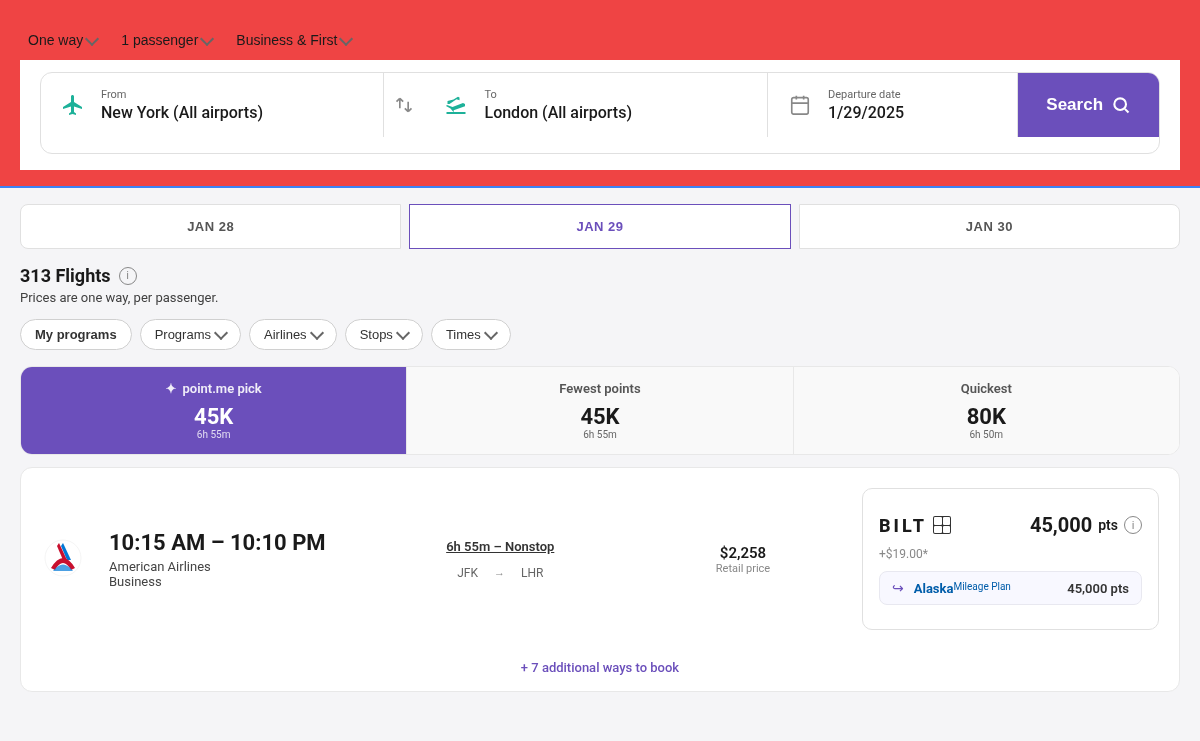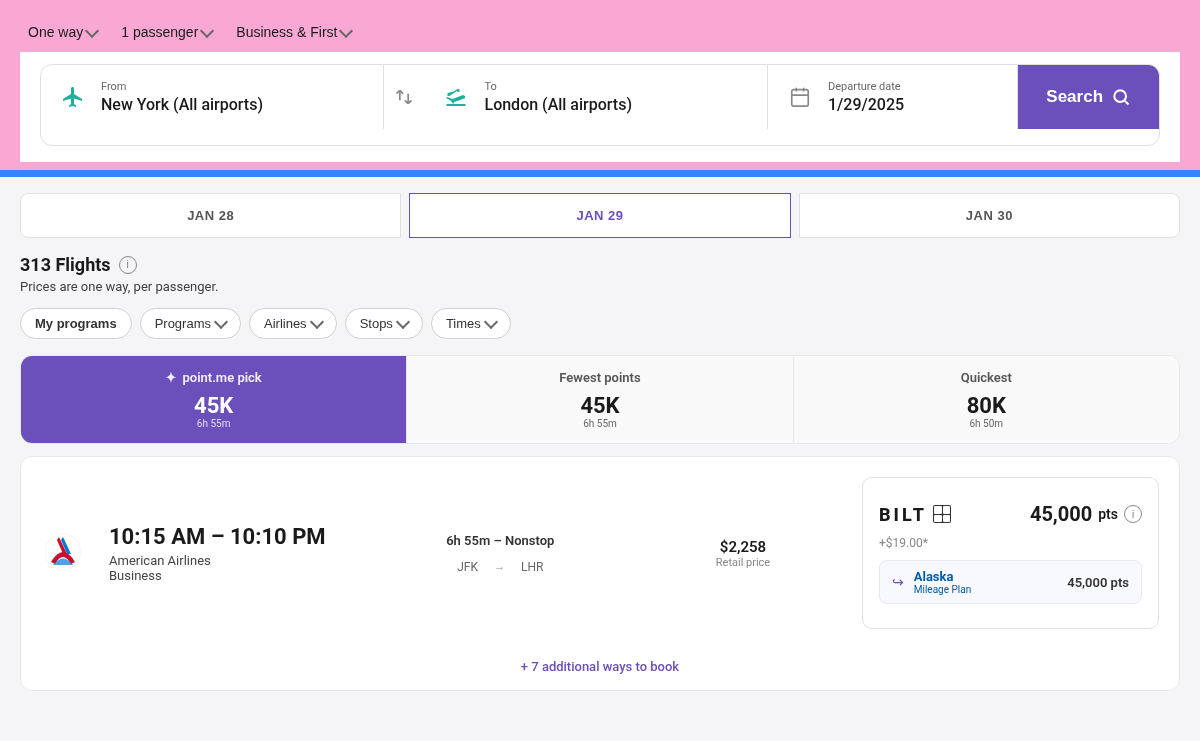--- a/index.html
+++ b/index.html
@@ -1,22 +1,22 @@
 <!DOCTYPE html>
 <html><head>
   <meta charset="utf-8">
   <style>
     * { box-sizing: border-box; margin: 0; padding: 0; }
     body { font-family: -apple-system, BlinkMacSystemFont, 'Segoe UI', Roboto, sans-serif; background: #f5f5f7; color: #1a1a1a; font-size: 14px; }
 
     
     .search-bar-container {
-      background: #f9a8d4;
-      border-bottom: 7px solid #3b82f6;
-      padding: 8px 20px;
+      background: #ef4444;
+      border-bottom: 2px solid #3b82f6;
+      padding: 16px 20px;
     }
     .trip-options {
       display: flex;
       gap: 8px;
       padding: 12px 0 8px 0;
     }
     .trip-option-btn {
       display: flex; align-items: center; gap: 4px;
       background: none; border: none; cursor: pointer;
       font-size: 14px; color: #1a1a1a; font-weight: 500;
@@ -264,20 +264,21 @@
       color: #444;
     }
     .flight-details {
       flex: 1;
       text-align: center;
     }
     .flight-duration {
       font-size: 13px;
       font-weight: 600;
       color: #333;
+      text-decoration: underline;
     }
     .flight-route {
       font-size: 12px;
       color: #666;
       display: flex;
       align-items: center;
       gap: 16px;
       justify-content: center;
       margin-top: 12px;
     }
@@ -364,21 +365,21 @@
       border-radius: 8px;
       padding: 8px 12px;
       border: 1px solid #e8e8f0;
     }
     .transfer-arrow {
       color: #6b4fbb;
       font-size: 14px;
     }
     .alaska-logo {
       display: flex;
-      flex-direction: column;
+      flex-direction: row;
       align-items: flex-start;
     }
     .alaska-text {
       font-size: 13px;
       font-weight: 700;
       color: #005daa;
     }
     .mileage-text {
       font-size: 10px;
       color: #005daa;

